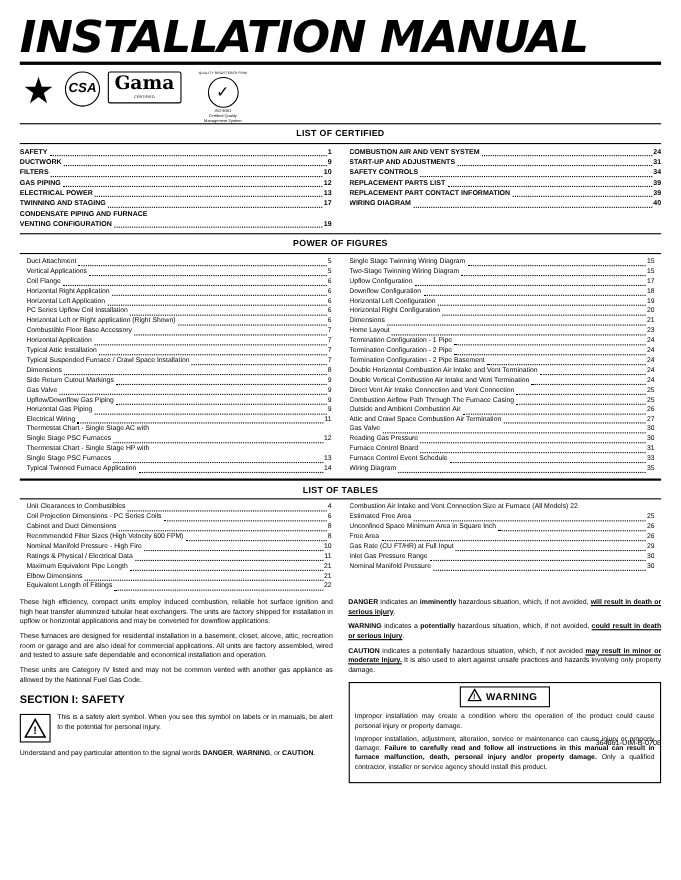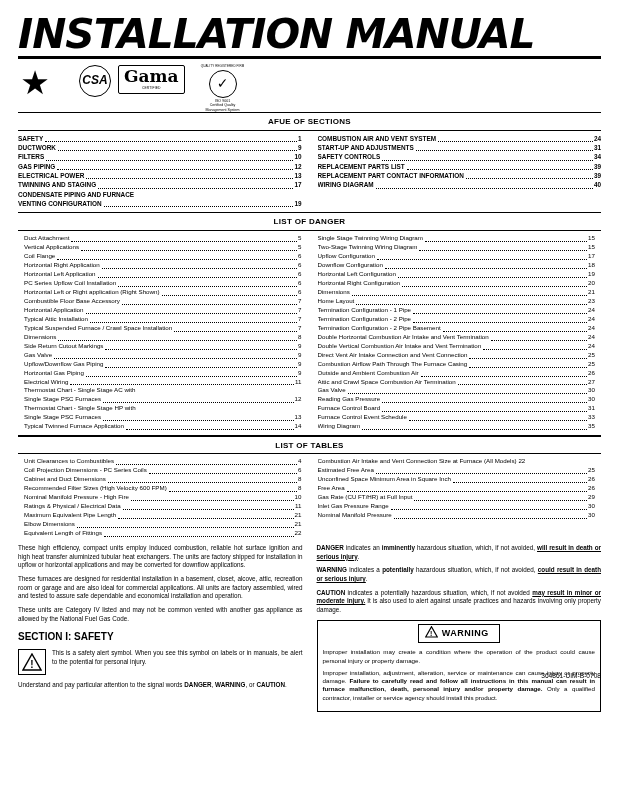--- a/index.html
+++ b/index.html
@@ -43,21 +43,21 @@
   .logo{position:relative;}
   .star{
     width:34px;height:34px;
     display:flex;align-items:center;justify-content:center;
     font-size:33px;line-height:1;color:#000;
   }
   .csa{
     width:30px;height:30px;border-radius:50%;
     border:1.6px solid #000;
     display:flex;align-items:center;justify-content:center;
-    font-size:12px;font-weight:bold;font-style:italic;margin-left:20px;
+    font-size:12px;font-weight:bold;font-style:italic;
   }
   .gama{
     border:1.2px solid #000;
     padding:2px 5px 3px 5px;
     border-radius:2px;
     text-align:center;
     background:#fff;
   }
   .gama .g{font-family:"DejaVu Serif",serif;font-weight:bold;font-size:17px;line-height:1;}
   .gama-sub{font-size:3.4px;margin-top:1px;letter-spacing:.1px;}
@@ -151,21 +151,21 @@
         <div class="iso-top">QUALITY REGISTERED FIRM</div>
         <div class="iso-badge">✓</div>
         <div class="iso-text" style="white-space:pre-line">ISO 9001
 Certified Quality
 Management System</div>
       </div>
     </div>
   </div>
 
   <div class="bar-line"></div>
-  <div class="secbar">AFUE OF SECTIONS</div>
+  <div class="secbar">LIST OF CERTIFIED</div>
   <div class="bar-line"></div>
 
   <div class="cols2 sections-list" style="margin-top:3px;">
     <div class="col">
       <div class="dotline">
           <span class="lbl">SAFETY</span>
           <span class="leader"></span>
           <span class="pg">1</span>
         </div>
       <div class="dotline">
@@ -230,21 +230,21 @@
         </div>
       <div class="dotline">
           <span class="lbl">WIRING DIAGRAM</span>
           <span class="leader"></span>
           <span class="pg">40</span>
         </div>
     </div>
   </div>
 
   <div class="bar-line" style="margin-top:4px;"></div>
-  <div class="secbar">LIST OF DANGER</div>
+  <div class="secbar">POWER OF FIGURES</div>
   <div class="bar-line"></div>
 
   <div class="cols2 figs" style="margin-top:3px;padding:0 6px;">
     <div class="col">
       <div class="dotline">
           <span class="lbl">Duct Attachment</span>
           <span class="leader"></span>
           <span class="pg">5</span>
         </div>
       <div class="dotline">

